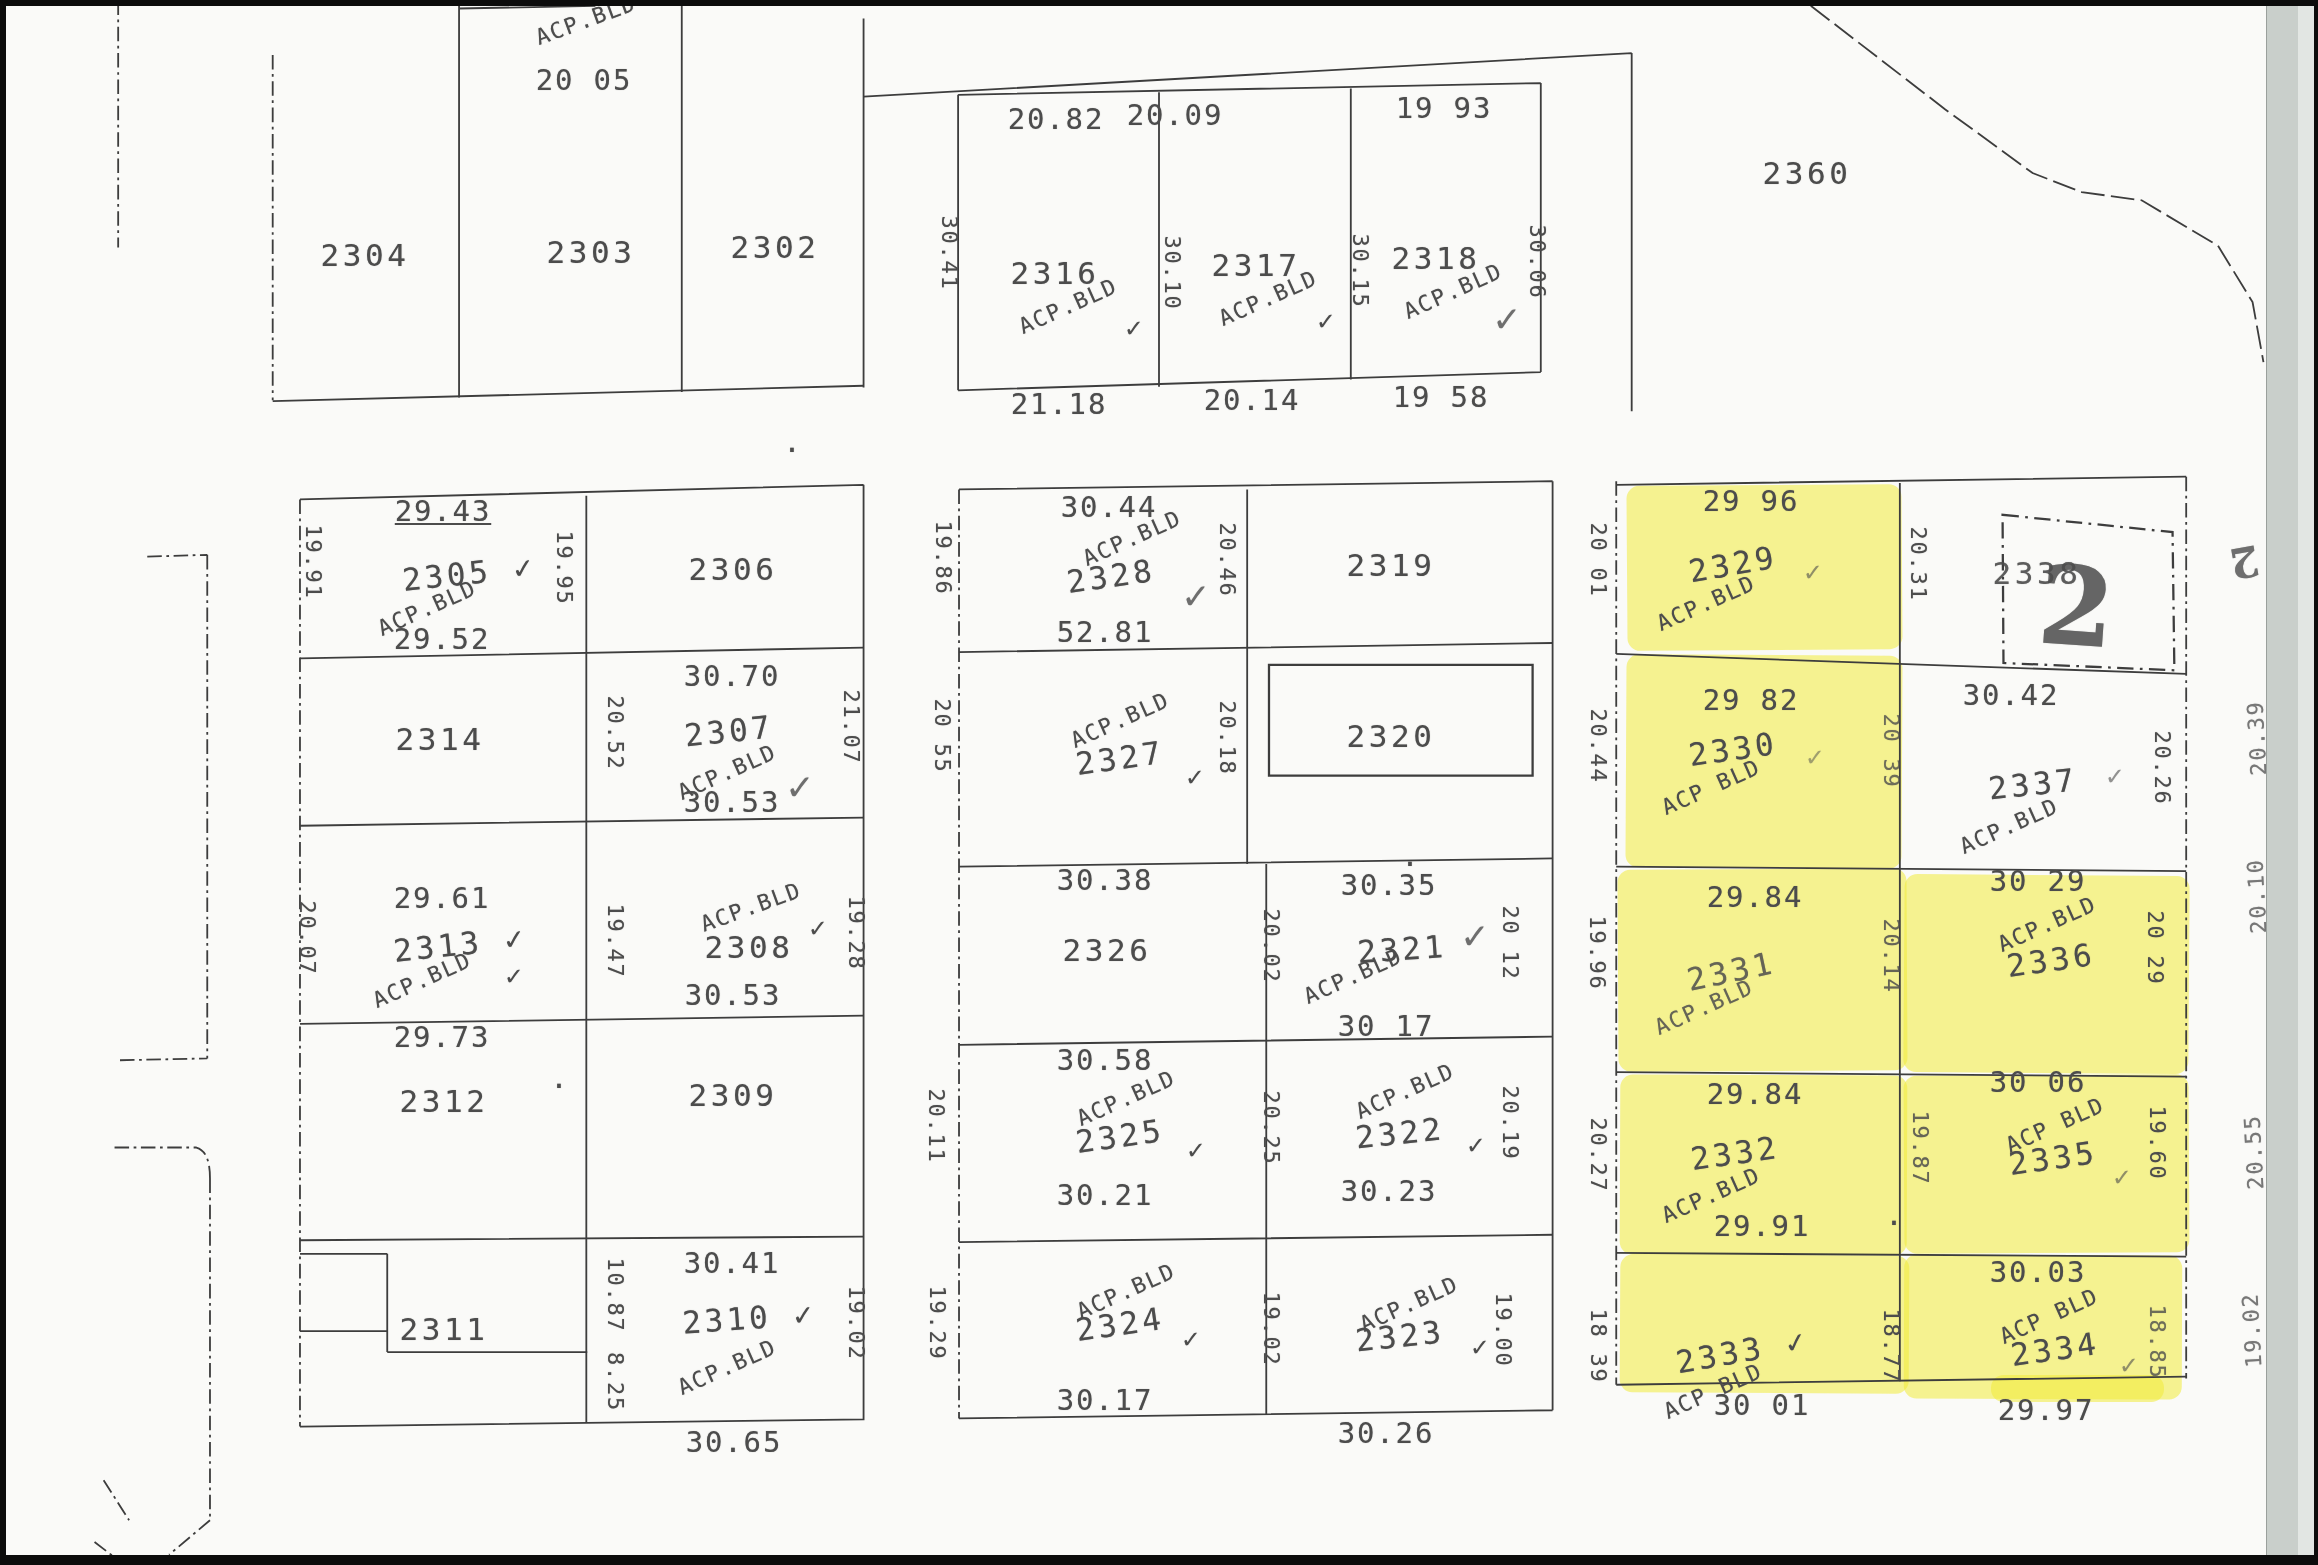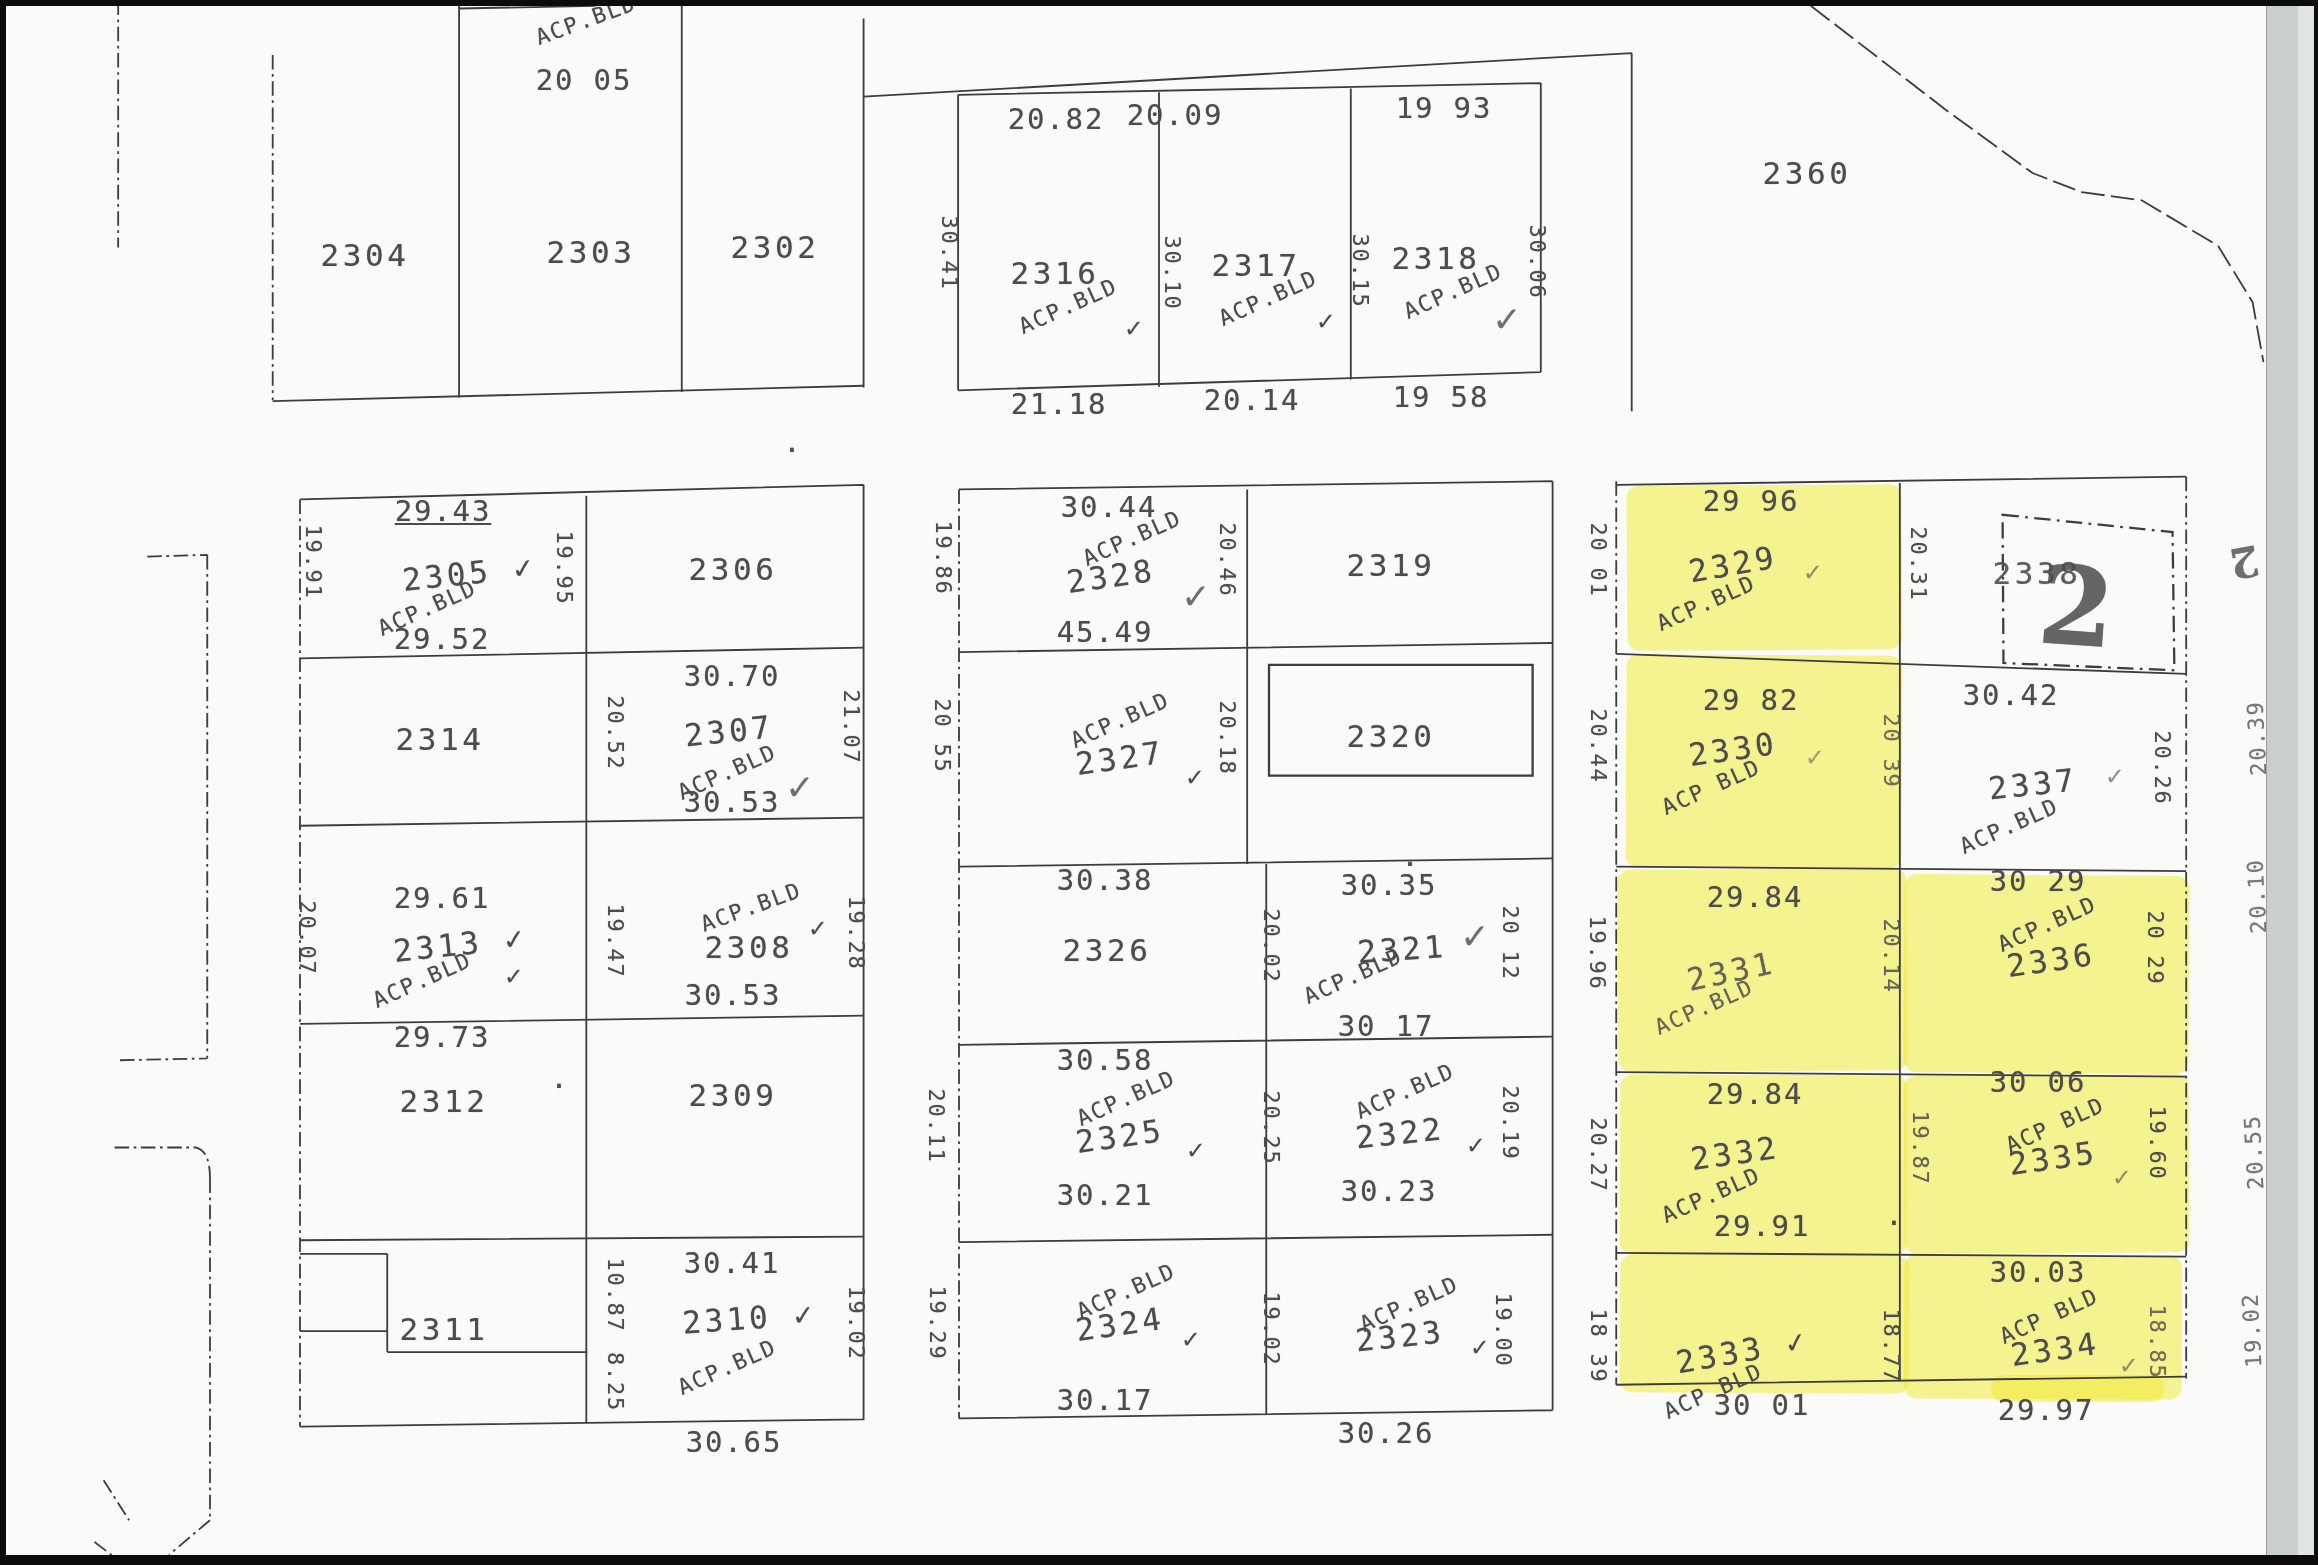--- a/index.html
+++ b/index.html
@@ -165,21 +165,21 @@
       <span class="lbl v" style="left: 615px; top: 1382px; transform: translate(-50%, -50%) rotate(90deg);">8.25</span>
       <span class="lbl v" style="left: 856px; top: 1323px; transform: translate(-50%, -50%) rotate(90deg);">19.02</span>
       <span class="lbl m" style="left: 734px; top: 1442px; transform: translate(-50%, -50%) rotate(0deg);">30.65</span>
       <span class="lbl m" style="left: 1109px; top: 507px; transform: translate(-50%, -50%) rotate(0deg);">30.44</span>
       <span class="lbl v" style="left: 943px; top: 558px; transform: translate(-50%, -50%) rotate(90deg);">19.86</span>
       <span class="lbl a" style="left: 1132px; top: 538px; transform: translate(-50%, -50%) rotate(-24deg);">ACP.BLD</span>
       <span class="lbl p" style="left: 1111px; top: 576px; transform: translate(-50%, -50%) rotate(-8deg);">2328</span>
       <span class="lbl C" style="left: 1196px; top: 595px; transform: translate(-50%, -50%) rotate(0deg);">✓</span>
       <span class="lbl v" style="left: 1227px; top: 560px; transform: translate(-50%, -50%) rotate(90deg);">20.46</span>
       <span class="lbl p" style="left: 1391px; top: 565px; transform: translate(-50%, -50%) rotate(0deg);">2319</span>
-      <span class="lbl m" style="left: 1105px; top: 632px; transform: translate(-50%, -50%) rotate(0deg);">45.49</span>
+      <span class="lbl m" style="left: 1105px; top: 632px; transform: translate(-50%, -50%) rotate(0deg);">52.81</span>
       <span class="lbl a" style="left: 1120px; top: 720px; transform: translate(-50%, -50%) rotate(-24deg);">ACP.BLD</span>
       <span class="lbl p" style="left: 1120px; top: 758px; transform: translate(-50%, -50%) rotate(-8deg);">2327</span>
       <span class="lbl c" style="left: 1195px; top: 776px; transform: translate(-50%, -50%) rotate(0deg);">✓</span>
       <span class="lbl v" style="left: 942px; top: 736px; transform: translate(-50%, -50%) rotate(90deg);">20 55</span>
       <span class="lbl v" style="left: 1227px; top: 738px; transform: translate(-50%, -50%) rotate(90deg);">20.18</span>
       <span class="lbl p" style="left: 1391px; top: 736px; transform: translate(-50%, -50%) rotate(0deg);">2320</span>
       <span class="lbl m" style="left: 1105px; top: 880px; transform: translate(-50%, -50%) rotate(0deg);">30.38</span>
       <span class="lbl p" style="left: 1107px; top: 950px; transform: translate(-50%, -50%) rotate(0deg);">2326</span>
       <span class="lbl v" style="left: 1271px; top: 946px; transform: translate(-50%, -50%) rotate(90deg);">20.02</span>
       <span class="lbl m" style="left: 1389px; top: 885px; transform: translate(-50%, -50%) rotate(0deg);">30.35</span>

